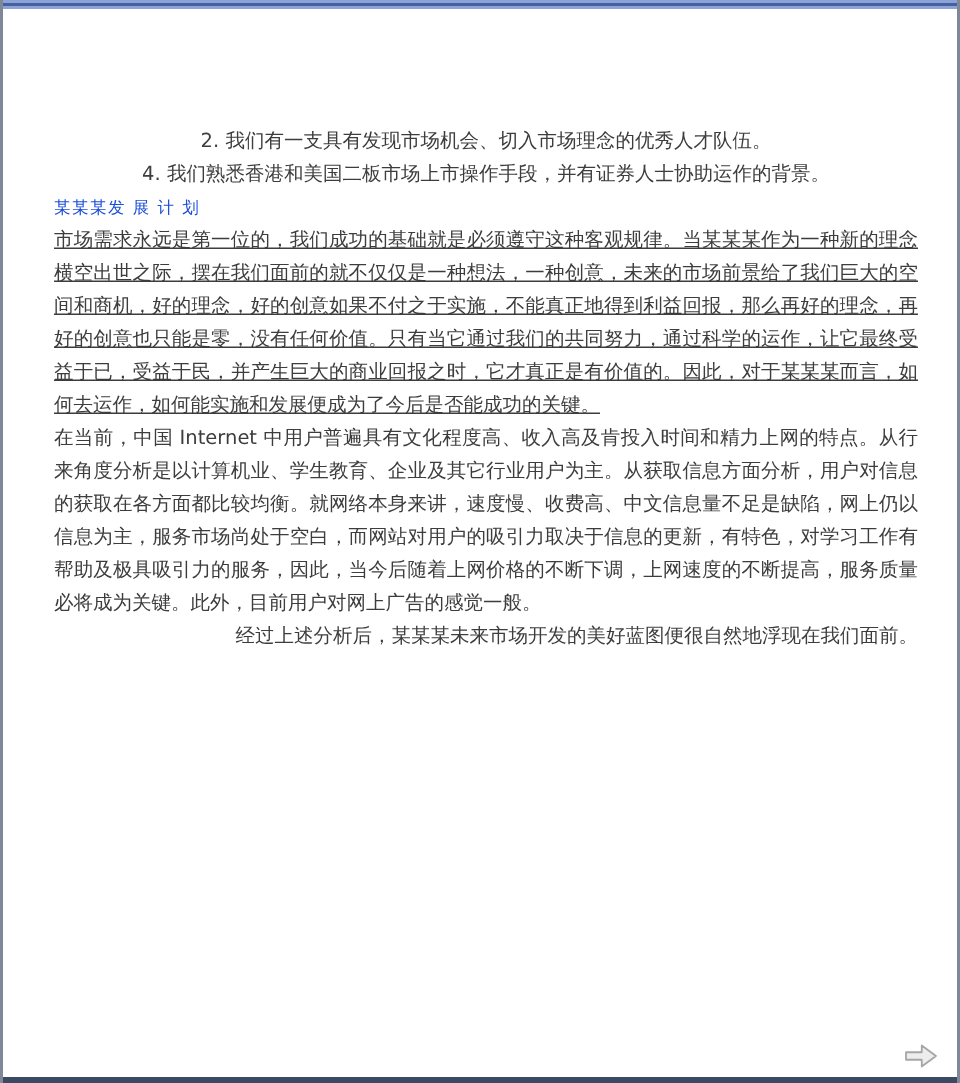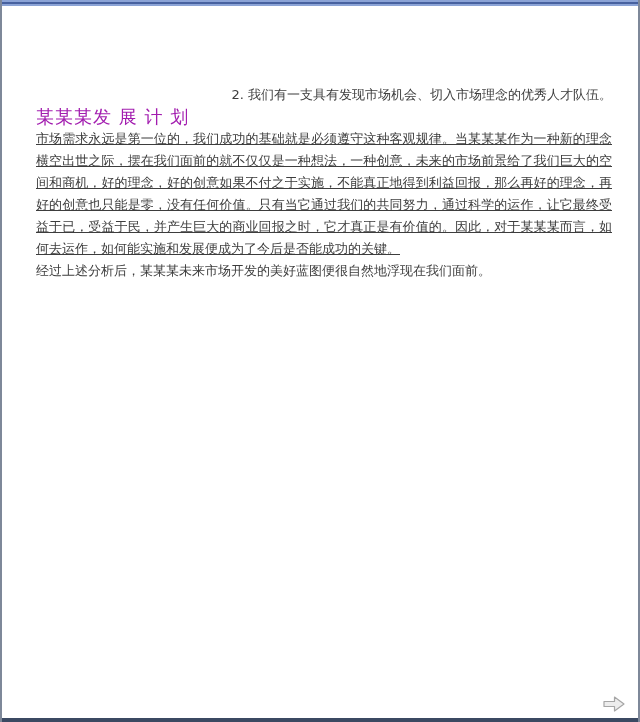--- a/index.html
+++ b/index.html
@@ -40,56 +40,58 @@
     padding: 84px 26px 0 34px;
     color: #3d3d3d;
     font-size: 13px;
     line-height: 22px;
   }
   .content p, .content h2 {
     margin: 0;
     padding: 0;
     font-weight: normal;
   }
-  .list-item { text-align: right; }
+  .list-item { text-align: center; }
   .li-3 { margin-top: 16px; }
   .li-4 { margin-top: 40px; }
   .section-heading {
     margin-top: 64px;
-    font-size: 18px;
-    color: #a21caf;
+    font-size: 11px;
+    color: #1d4ed8;
     letter-spacing: 1px;
   }
   .para {
     text-align: justify;
   }
   .para-1 { margin-top: 20px; text-decoration: underline; }
   .para-2 { margin-top: 24px; }
-  .para-3 { margin-top: 24px; text-align: left; }
+  .para-3 { margin-top: 24px; text-align: right; }
   .forward-arrow {
     position: absolute;
     right: 12px;
     bottom: 9px;
     width: 24px;
     height: 18px;
     z-index: 4;
     cursor: pointer;
   }
 </style>
 </head>
 <body>
 
 <div class="top-border"></div>
 
 <div class="content">
   <p class="list-item li-2">2. 我们有一支具有发现市场机会、切入市场理念的优秀人才队伍。</p>
+  <p class="list-item li-4">4. 我们熟悉香港和美国二板市场上市操作手段，并有证券人士协助运作的背景。</p>
 
   <h2 class="section-heading">某某某发 展 计 划</h2>
 
   <p class="para para-1">市场需求永远是第一位的，我们成功的基础就是必须遵守这种客观规律。当某某某作为一种新的理念横空出世之际，摆在我们面前的就不仅仅是一种想法，一种创意，未来的市场前景给了我们巨大的空间和商机，好的理念，好的创意如果不付之于实施，不能真正地得到利益回报，那么再好的理念，再好的创意也只能是零，没有任何价值。只有当它通过我们的共同努力，通过科学的运作，让它最终受益于已，受益于民，并产生巨大的商业回报之时，它才真正是有价值的。因此，对于某某某而言，如何去运作，如何能实施和发展便成为了今后是否能成功的关键。</p>
+  <p class="para para-2">在当前，中国 Internet 中用户普遍具有文化程度高、收入高及肯投入时间和精力上网的特点。从行来角度分析是以计算机业、学生教育、企业及其它行业用户为主。从获取信息方面分析，用户对信息的获取在各方面都比较均衡。就网络本身来讲，速度慢、收费高、中文信息量不足是缺陷，网上仍以信息为主，服务市场尚处于空白，而网站对用户的吸引力取决于信息的更新，有特色，对学习工作有帮助及极具吸引力的服务，因此，当今后随着上网价格的不断下调，上网速度的不断提高，服务质量必将成为关键。此外，目前用户对网上广告的感觉一般。</p>
   <p class="para para-3">经过上述分析后，某某某未来市场开发的美好蓝图便很自然地浮现在我们面前。</p>
 </div>
 
 <div class="forward-arrow">
   <svg width="24" height="18" viewBox="0 0 24 18" xmlns="http://www.w3.org/2000/svg">
     <path d="M2 6.5 L12.5 6.5 L12.5 2 L22 9 L12.5 16 L12.5 11.5 L2 11.5 Z" fill="#ededed" stroke="#a6a6a6" stroke-width="1.2" stroke-linejoin="round"></path>
   </svg>
 </div>
 
 <div class="bottom-border"></div>

